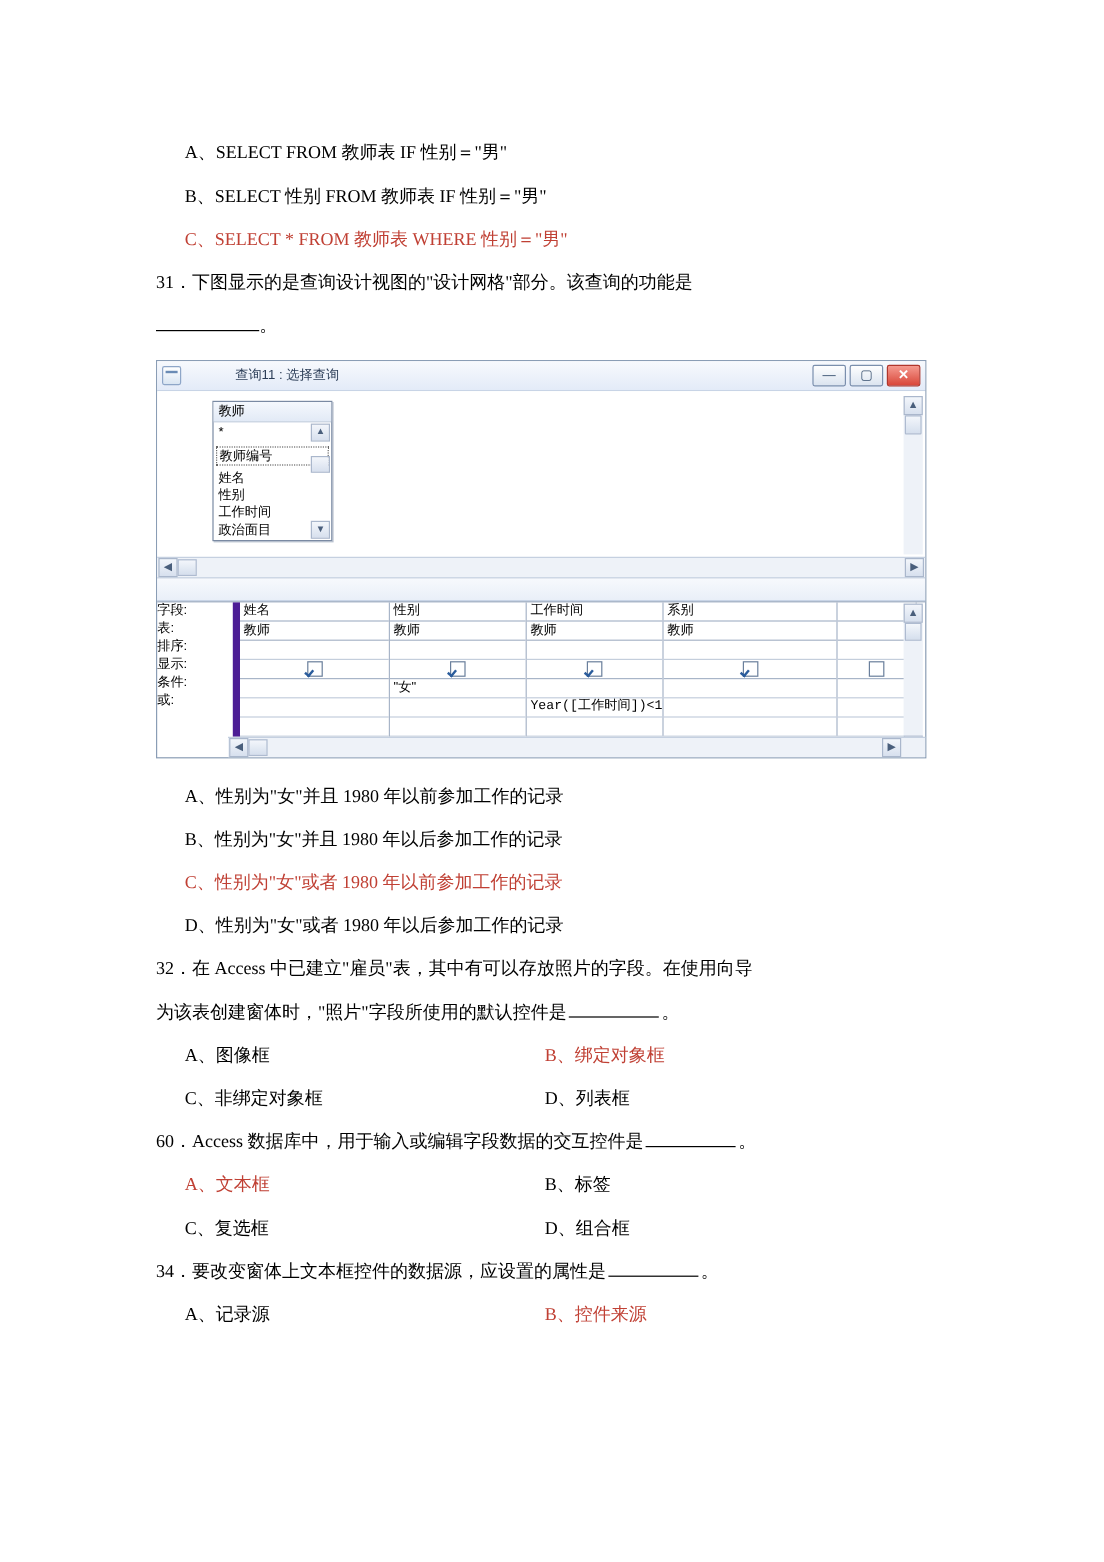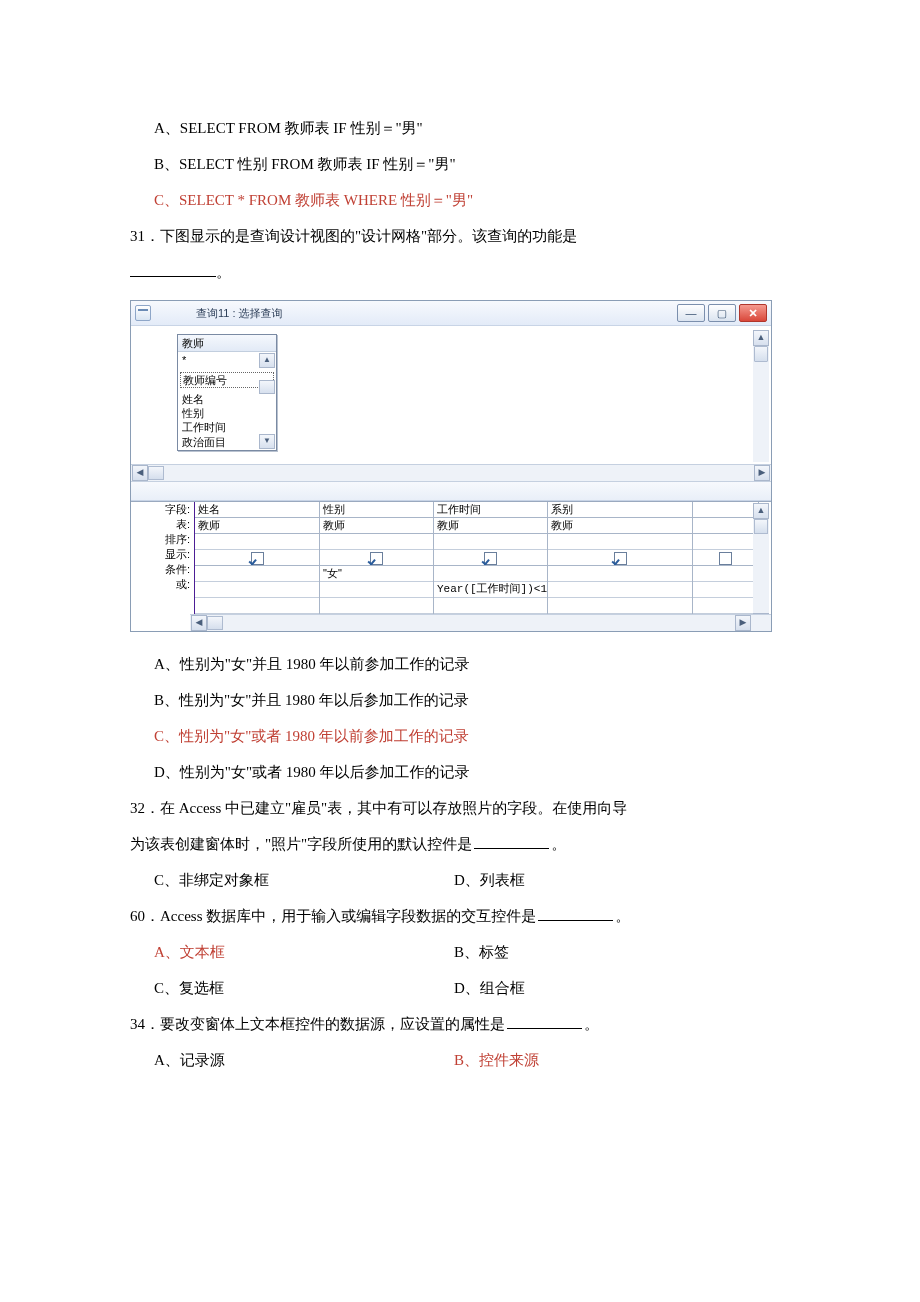--- a/index.html
+++ b/index.html
@@ -167,24 +167,23 @@
   .hsplit .hbtn.right { right: 1px; }
   .midbar { height: 18px; background: linear-gradient(#f7f9fd,#e9eff8); border-bottom:1px solid #c8d4e6; }
 
   .grid-wrap { position: relative; }
   .grid {
     display: flex;
     border-top: 1px solid #9aa9bf;
   }
   .labels {
     width: 59px;
-    text-align: right;
     padding-right: 4px;
     font-size: 11px;
-    border-right: 1px solid #4c1d95;
+    border-right: 6px solid #4c1d95;
   }
   .labels div { height: 15px; line-height: 15px; }
   .gc {
     border-right: 1px solid #a8b5c8;
     width: 124px;
   }
   .gc.c2, .gc.c3 { width: 113px; }
   .gc.c4 { width: 144px; font-family: Liberation Serif, serif; }
   .gc.c5 { width: 65px; }
   .cell {
@@ -380,20 +379,24 @@
   <div class="opt-row">A、性别为"女"并且 1980 年以前参加工作的记录</div>
   <div class="opt-row">B、性别为"女"并且 1980 年以后参加工作的记录</div>
   <div class="opt-row highlight">C、性别为"女"或者 1980 年以前参加工作的记录</div>
   <div class="opt-row">D、性别为"女"或者 1980 年以后参加工作的记录</div>
 
   <div>32．在 Access 中已建立"雇员"表，其中有可以存放照片的字段。在使用向导</div>
   <div>
     <span>为该表创建窗体时，"照片"字段所使用的默认控件是</span><span class="blank"></span><span>。</span>
   </div>
   <div class="two-col">
+    <div>A、图像框</div>
+    <div class="highlight">B、绑定对象框</div>
+  </div>
+  <div class="two-col">
     <div>C、非绑定对象框</div>
     <div>D、列表框</div>
   </div>
 
   <div>
     <span>60．Access 数据库中，用于输入或编辑字段数据的交互控件是</span><span class="blank"></span><span>。</span>
   </div>
   <div class="two-col">
     <div class="highlight">A、文本框</div>
     <div>B、标签</div>

